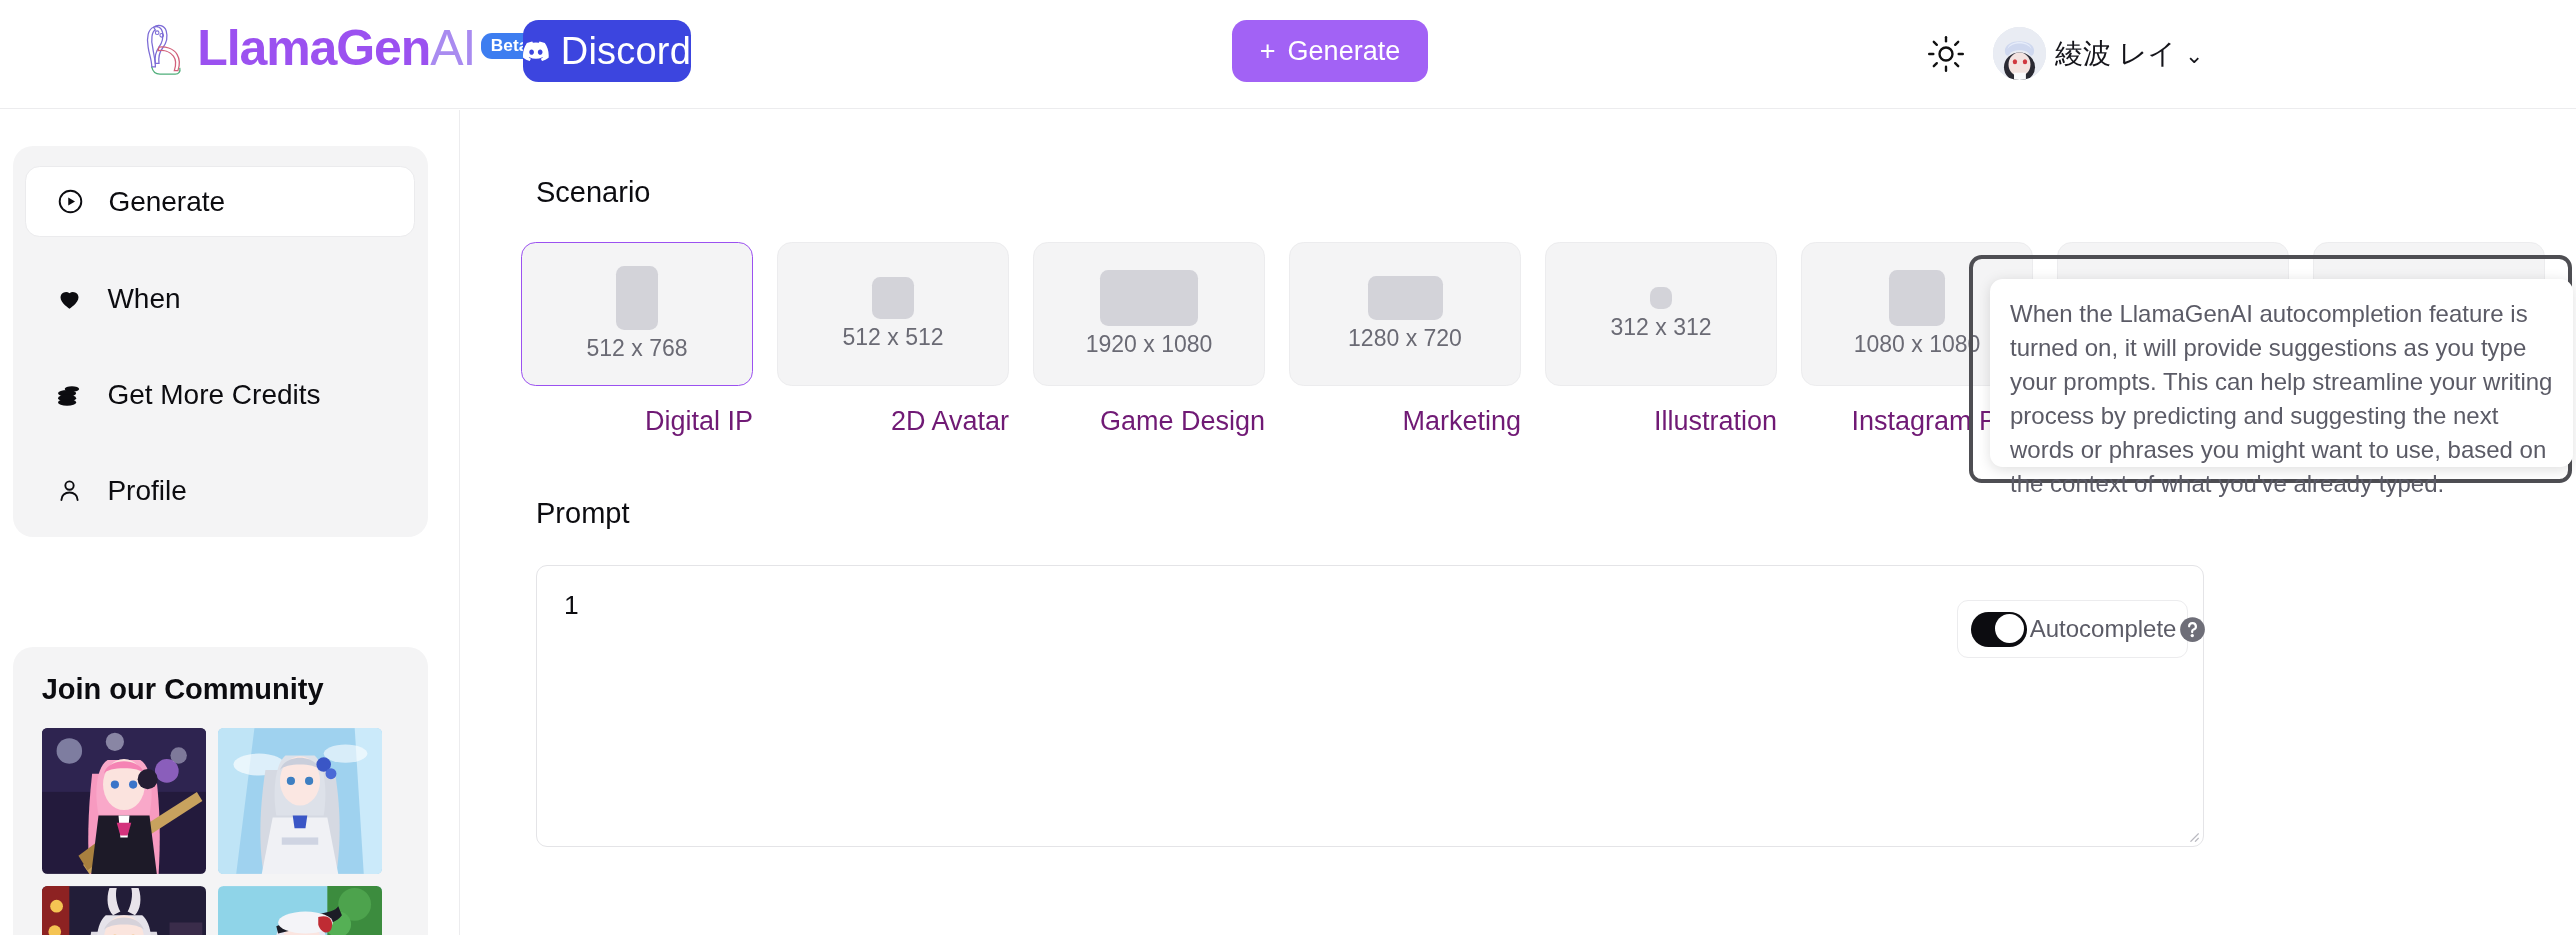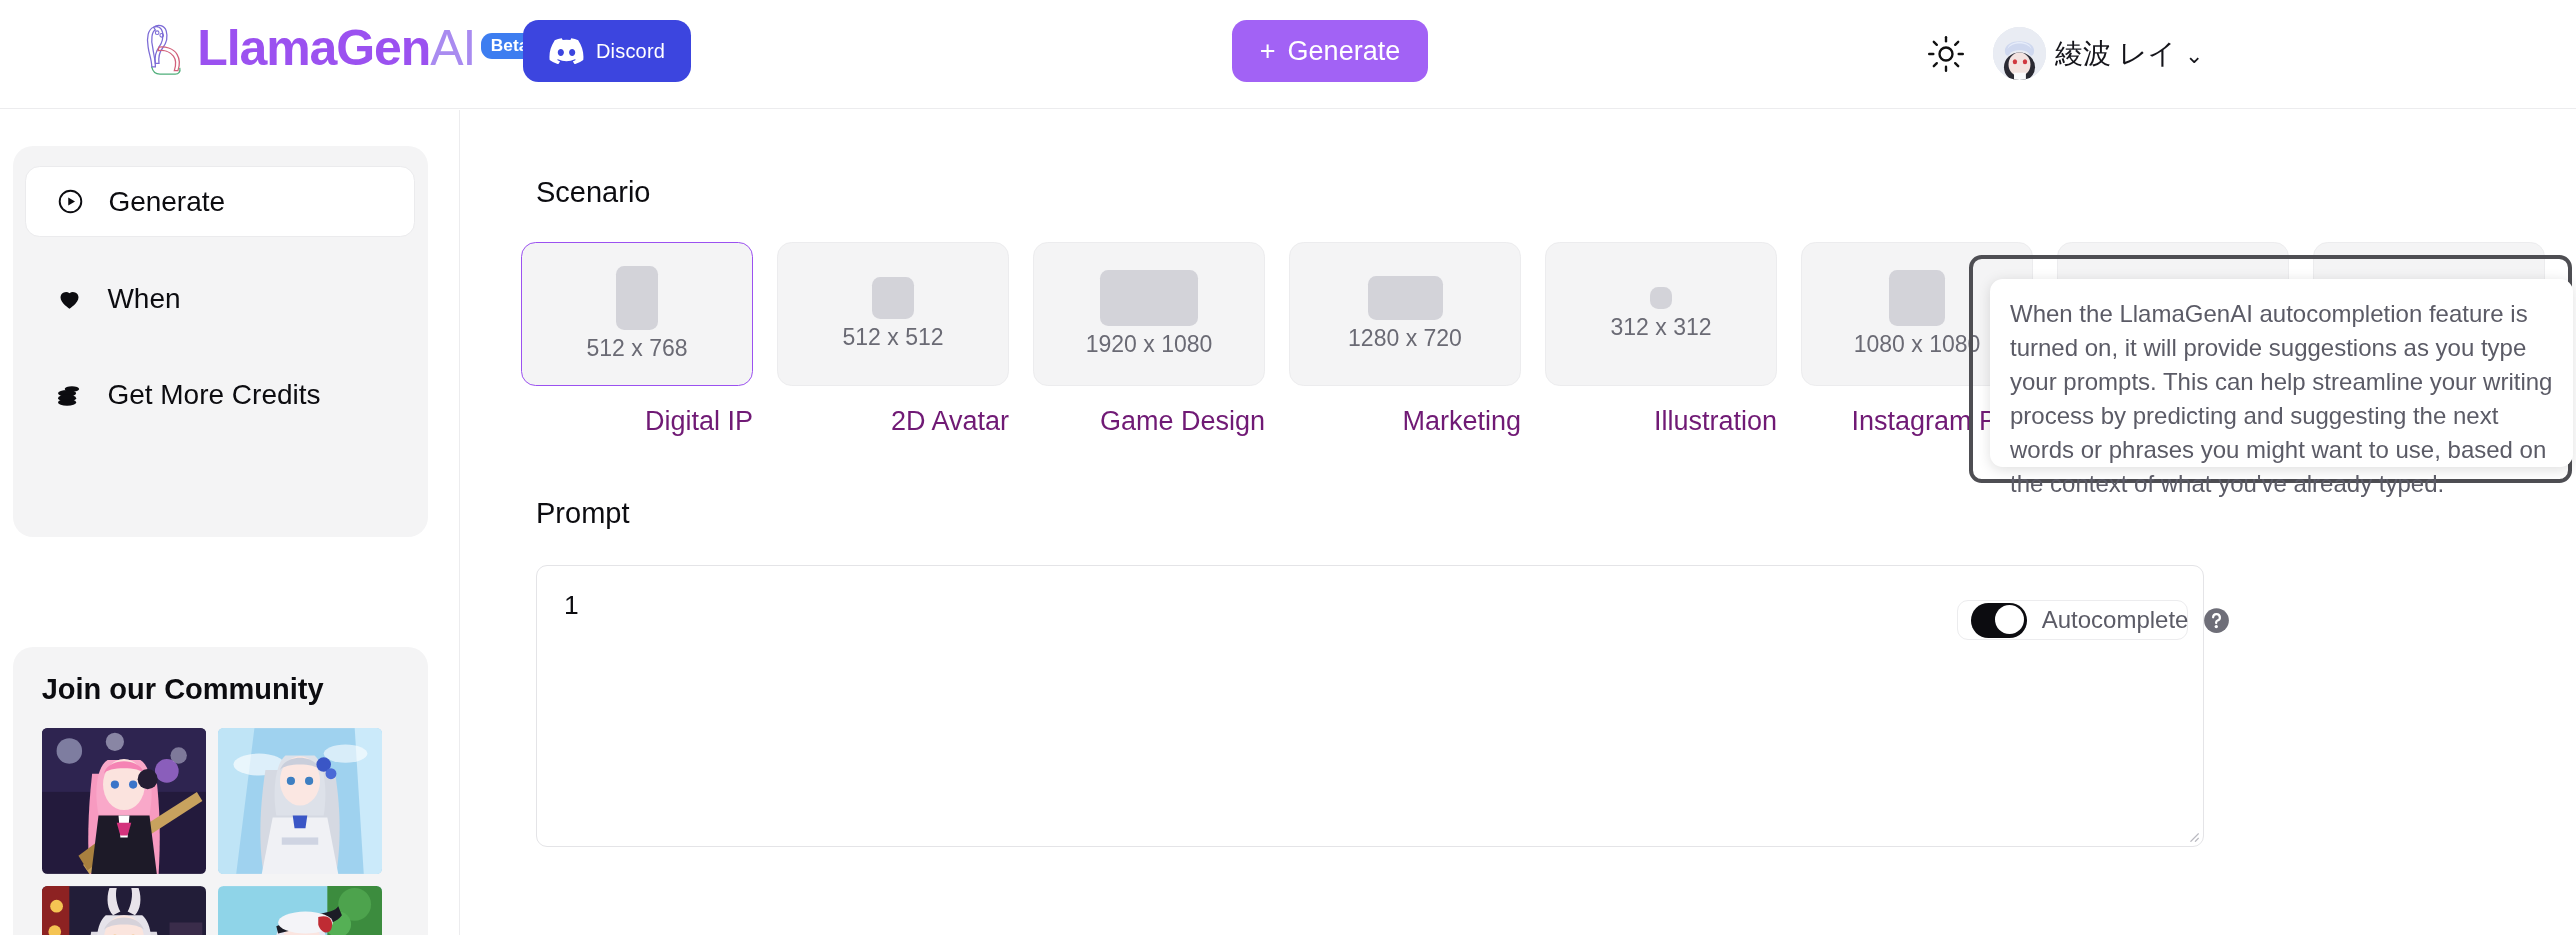--- a/index.html
+++ b/index.html
@@ -35,21 +35,21 @@
     border-radius: 11px; padding: 3.6px 10px 4.6px; margin-left: 5.5px;
     margin-top: -3.6px; line-height: 1;
   }
   .discord-btn {
     position: absolute; left: 523px; top: 20px;
     width: 168px; height: 62px;
     background: #3c45df; border-radius: 15.5px;
     display: flex; align-items: center; justify-content: center;
     gap: 12px; cursor: pointer;
   }
-  .discord-btn .dlabel { color: #fff; font-size: 20px; font-weight: 400; letter-spacing: 0.2px; }
+  .discord-btn .dlabel { color: #fff; font-size: 38px; font-weight: 400; letter-spacing: 0.2px; }
 
   .gen-btn {
     position: absolute; left: 1232px; top: 20px;
     width: 196px; height: 62px;
     background: #a262f5; border-radius: 14.6px;
     display: flex; align-items: center; justify-content: center; gap: 12px;
     cursor: pointer;
   }
   .gen-btn .plus { color: #fff; font-size: 27px; font-weight: 500; line-height: 1; }
   .gen-btn .glabel { color: #fff; font-size: 27px; font-weight: 500; }
@@ -150,23 +150,23 @@
     padding: 24px 27px; cursor: text;
   }
   .prompt-text { font-size: 26.4px; color: #0c0c10; }
   .resize-grip {
     position: absolute; right: 3.6px; bottom: 3.6px; width: 14.6px; height: 14.6px;
     cursor: nwse-resize;
   }
 
   .autocomplete-pill {
     position: absolute; left: 1496px; top: 490px;
-    width: 231px; height: 40px;
+    width: 231px; height: 58px;
     border: 0.9px solid #ececee; border-radius: 11px; background: #fff;
-    display: flex; align-items: center; padding: 0 12.7px; gap: 15px;
+    display: flex; align-items: center; padding: 0 12.7px; gap: 3px;
     z-index: 6;
   }
   .toggle {
     width: 56px; height: 35px; background: #0c0c10; border-radius: 17.3px;
     position: relative; flex: none; cursor: pointer;
   }
   .toggle .knob {
     position: absolute; right: 2.7px; top: 2.7px; width: 29px; height: 29px;
     background: #fff; border-radius: 50%;
   }
@@ -277,20 +277,29 @@
         <svg viewBox="0 0 24 24" width="29" height="29">
           <ellipse cx="14" cy="7.5" rx="6" ry="2.3" fill="#0c0c10"></ellipse>
           <ellipse cx="10" cy="11" rx="7.5" ry="2.8" fill="#0c0c10"></ellipse>
           <ellipse cx="10" cy="15" rx="7.5" ry="2.8" fill="#0c0c10"></ellipse>
           <ellipse cx="10" cy="18.6" rx="7.5" ry="2.8" fill="#0c0c10"></ellipse>
         </svg>
       </span>
       <span class="nav-label">Get More Credits</span>
     </div>
 
+    <div class="nav-item" style="top:309px">
+      <span class="nav-icon">
+        <svg viewBox="0 0 24 24" width="27" height="27">
+            <circle cx="12" cy="7.6" r="3.7" fill="none" stroke="#0c0c10" stroke-width="1.7"></circle>
+            <path d="M4.8 20.4c0-4 3.2-6.6 7.2-6.6s7.2 2.6 7.2 6.6" fill="none" stroke="#0c0c10" stroke-width="1.7" stroke-linecap="round"></path>
+          </svg>
+      </span>
+      <span class="nav-label">Profile</span>
+    </div>
   </div>
 
   <div class="community-card">
     <div class="community-title">Join our Community</div>
     <div class="thumb-grid">
 
       <div class="thumb">
         <svg viewBox="0 0 180 160" width="164" height="146">
           <rect width="180" height="160" fill="#231a3c"></rect>
           <rect x="0" y="0" width="180" height="70" fill="#2e2450"></rect>

